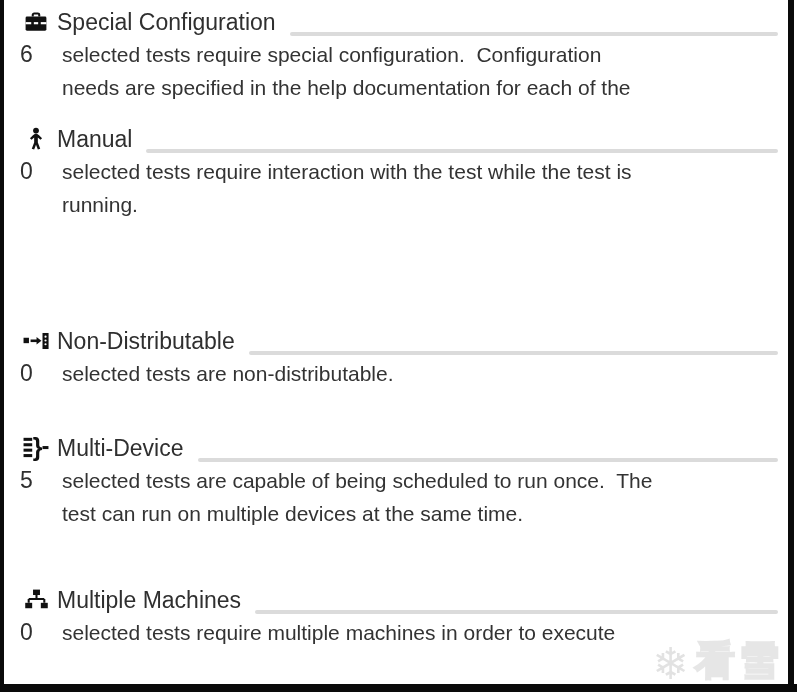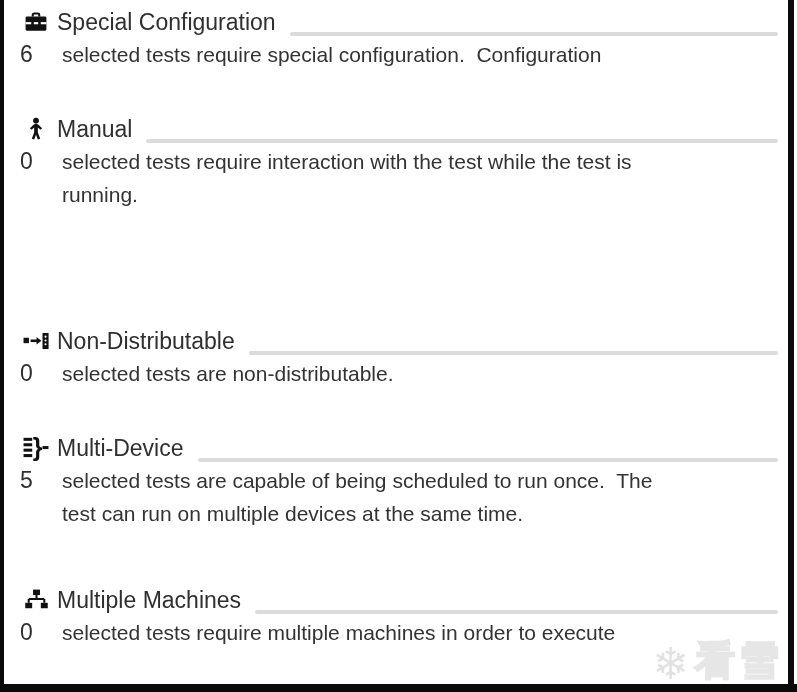--- a/index.html
+++ b/index.html
@@ -23,21 +23,21 @@
   }
   .sec-icon { flex:0 0 auto; width:32px; height:28px; display:flex; align-items:center; justify-content:center; margin-right:5px; }
   .sec-icon svg { display:block; }
   .sec-title { font-size:23px; color:#2f2f2f; white-space:nowrap; }
   .sec-line { flex:1 1 auto; height:4px; background:#dbdbdb; margin-left:14px; margin-right:6px; border-radius:2px; }
   .sec-count { position:absolute; top:34px; left:20px; font-size:23px; color:#2f2f2f; line-height:33px; }
   .sec-desc  { position:absolute; top:34px; left:62px; right:16px; font-size:21px; color:#333333; line-height:33px; }
   .desc-line { white-space:pre; }
 
   #s1 { top:4px;   height:120px; }
-  #s2 { top:111px; height:150px; }
+  #s2 { top:121px; height:150px; }
   #s3 { top:278px; height:150px;margin-top:45px; }
   #s4 { top:430px; height:150px; }
   #s5 { top:582px; height:102px; }
 
   .watermark {
     position:absolute; right:14px; bottom:6px;
     display:flex; align-items:center; gap:6px;
     color:#dedede; opacity:0.85;
     pointer-events:none; user-select:none;
   }
@@ -60,20 +60,21 @@
           <rect x="7.6" y="11.2" width="2.4" height="3.8" fill="#111"></rect>
           <rect x="14" y="11.2" width="2.4" height="3.8" fill="#111"></rect>
         </svg>
       </span>
       <span class="sec-title">Special Configuration</span>
       <span class="sec-line"></span>
     </div>
     <div class="sec-count">6</div>
     <div class="sec-desc">
       <div class="desc-line">selected tests require special configuration.  Configuration</div>
+      <div class="desc-line">needs are specified in the help documentation for each of the</div>
     </div>
   </div>
 
   <div class="section" id="s2">
     <div class="sec-header">
       <span class="sec-icon">
         <svg width="26" height="26" viewBox="0 0 24 24">
           <circle cx="12" cy="4.2" r="2.7" fill="#111"></circle>
           <path d="M12 7.2 C10.8 7.2 10 7.8 9.2 8.6 L6.4 11.3 L7.9 12.8 L10.3 10.6 L10.3 15.2 L8.1 21 L10.3 21.8 L12 17.2 L13.7 21.8 L15.9 21 L13.7 15.2 L13.7 10.6 L16.1 12.8 L17.6 11.3 L14.8 8.6 C14 7.8 13.2 7.2 12 7.2 Z" fill="#111"></path>
         </svg>

